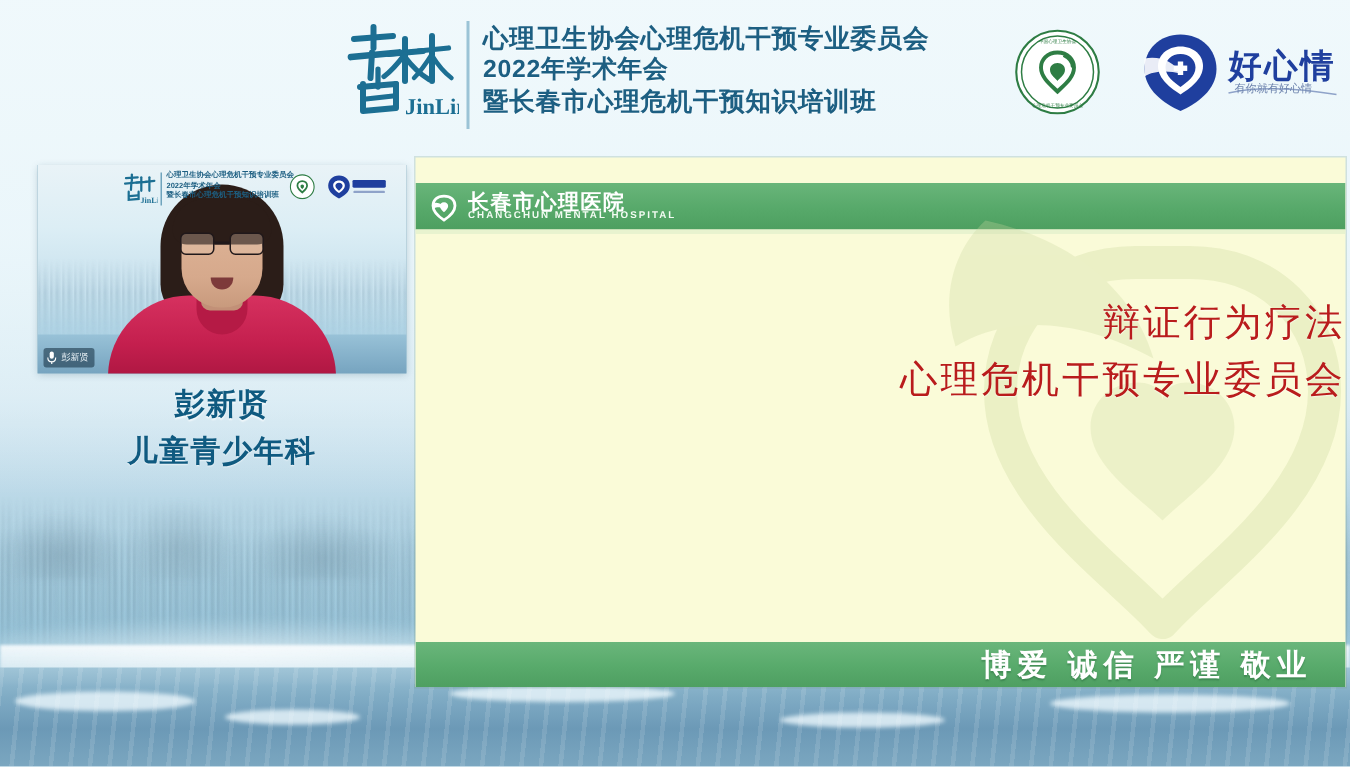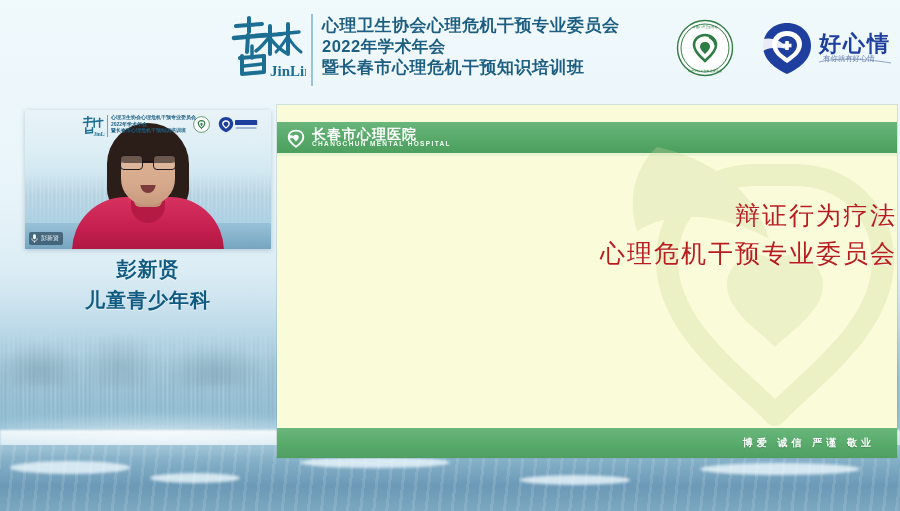--- a/index.html
+++ b/index.html
@@ -316,21 +316,21 @@
     font-size:20px;
     font-weight:bold;
     letter-spacing:1px;
   }
   .slide-foot {
     position:absolute; left:0; bottom:0; width:100%; height:30px;
     background:linear-gradient(180deg,#6ab67b 0%,#58aa6b 55%,#4e9f61 100%);
     display:flex; align-items:center; justify-content:flex-end;
   }
   .foot-txt {
-    color:#ffffff; font-size:10px; font-weight:bold;
+    color:#ffffff; font-size:20px; font-weight:bold;
     letter-spacing:4px; margin-right:22px; white-space:nowrap;
     text-shadow:0 1px 1px rgba(30,90,50,.35);
   }
 </style>
 </head>
 <body>
 
 <div id="page">
 
   <div class="backdrop">

